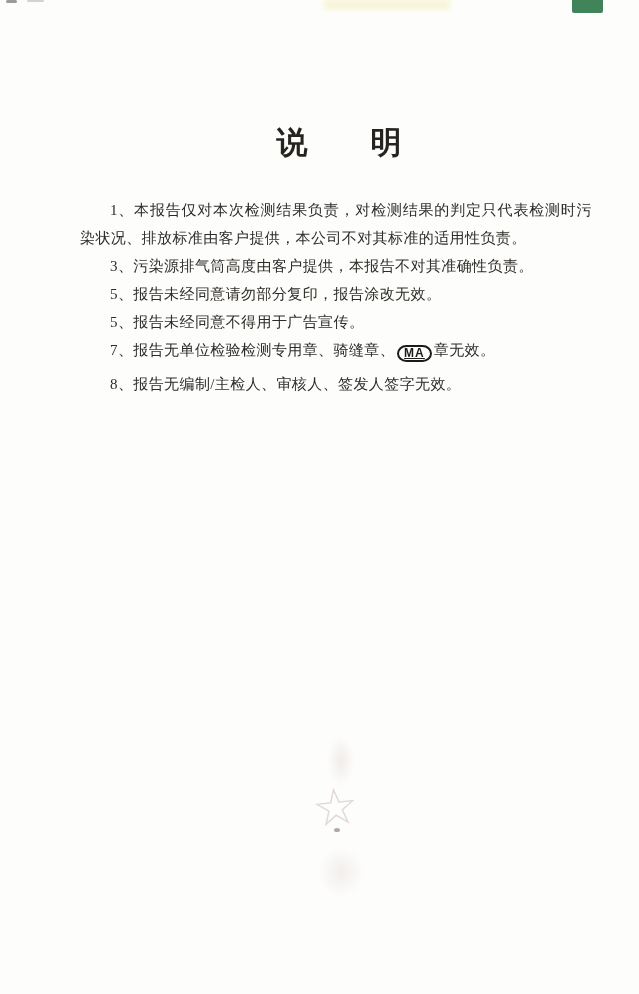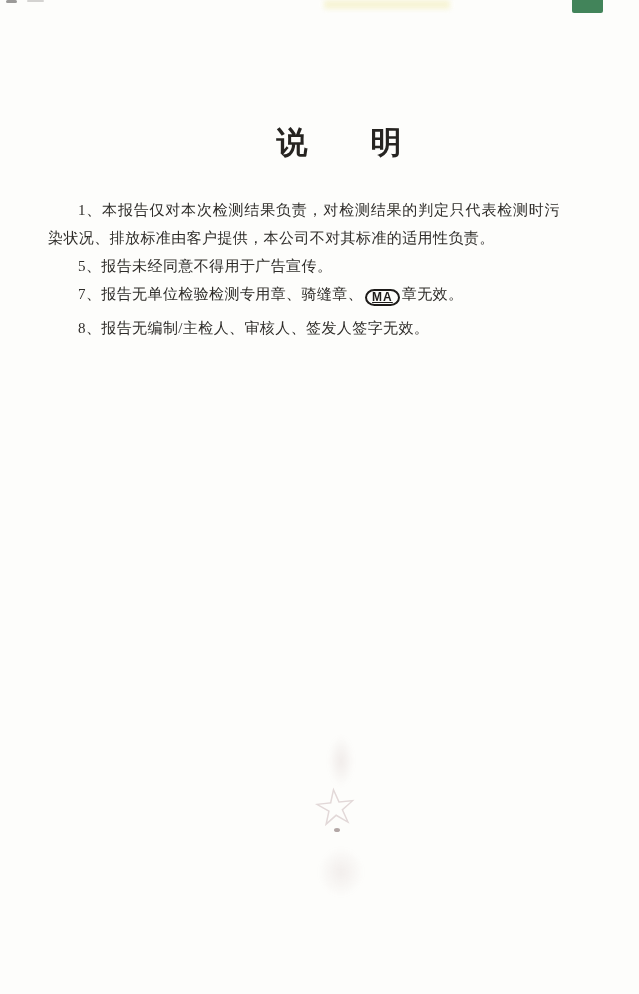--- a/index.html
+++ b/index.html
@@ -52,21 +52,21 @@
     transform: translateX(20px);
     font-size: 31px;
     font-weight: bold;
     letter-spacing: 1px;
     color: #262421;
   }
 
   
   .notes {
     position: absolute;
-    top: 196px; left: 48px;
+    top: 196px; left: 80px;
     width: 512px;
     font-size: 15px;
     line-height: 28px;
     letter-spacing: 0.4px;
     text-align: justify;
   }
   .note {
     margin: 0;
     text-indent: 2em;
   }
@@ -139,20 +139,22 @@
   <div class="speck-1"></div>
   <div class="speck-2"></div>
 
   <div class="title-row">
     <span>说</span>
     <span>明</span>
   </div>
 
   <div class="notes">
     <p class="note">1、本报告仅对本次检测结果负责，对检测结果的判定只代表检测时污染状况、排放标准由客户提供，本公司不对其标准的适用性负责。</p>
+    <p class="note">3、污染源排气筒高度由客户提供，本报告不对其准确性负责。</p>
+    <p class="note">5、报告未经同意请勿部分复印，报告涂改无效。</p>
     <p class="note">5、报告未经同意不得用于广告宣传。</p>
     <p class="note"><span>7、报告无单位检验检测专用章、骑缝章、</span><span class="cma-mark">MA</span><span>章无效。</span></p>
     <p class="note">8、报告无编制/主检人、审核人、签发人签字无效。</p>
   </div>
 
   <div class="watermark">
     <div class="smudge-top"></div>
     <span class="star-glyph">☆</span>
     <div class="dark-dot"></div>
     <div class="smudge-bottom"></div>

